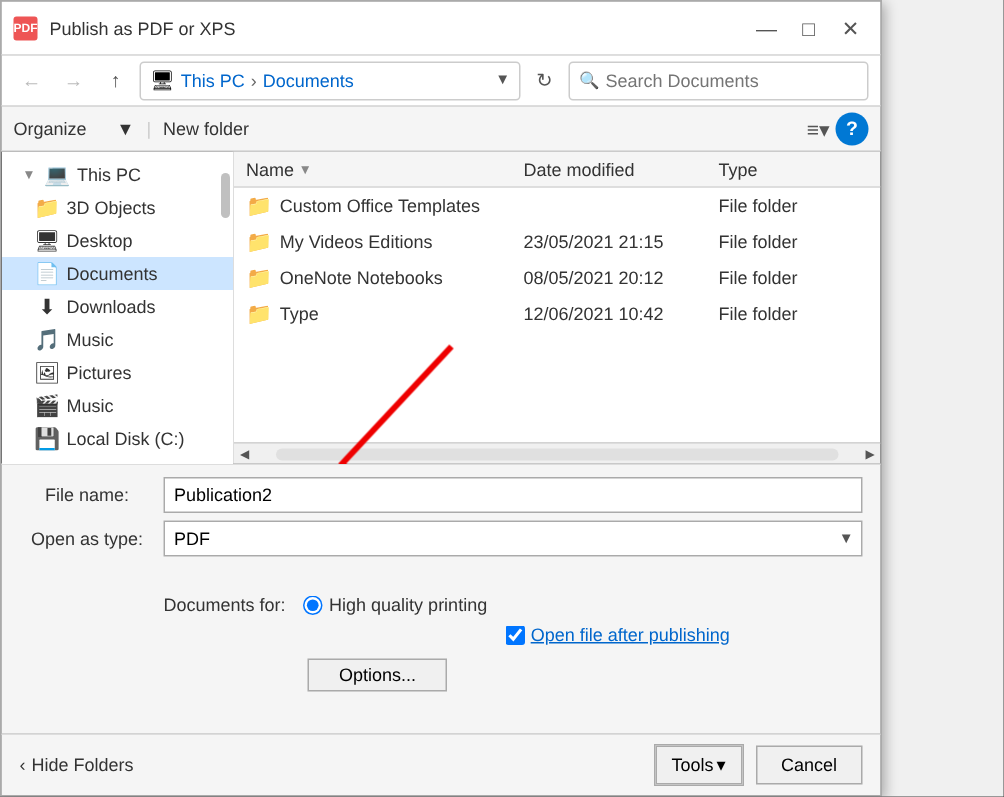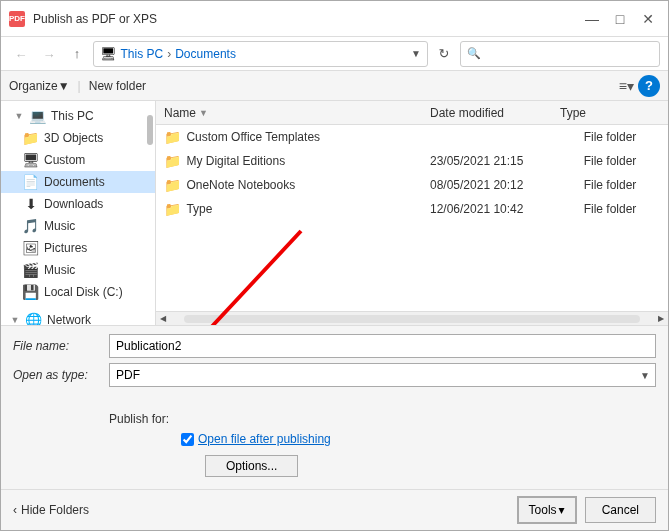--- a/index.html
+++ b/index.html
@@ -1,19 +1,19 @@
 <!DOCTYPE html>
 <html><head>
   <meta charset="utf-8">
   <style>
     * { box-sizing: border-box; margin: 0; padding: 0; }
     body { font-family: 'Segoe UI', Arial, sans-serif; font-size: 12px; background: #f0f0f0; }
 
     .window {
-      width: 669px;
+      width: 588px;
       height: 531px;
       background: #404040;
       border: 1px solid #aaa;
       display: flex;
       flex-direction: column;
       box-shadow: 2px 2px 8px rgba(0,0,0,0.3);
     }
 
     
     .title-bar {
@@ -104,21 +104,21 @@
     .toolbar2 {
       display: flex;
       align-items: center;
       padding: 3px 8px;
       border-bottom: 1px solid #ddd;
       background: #f5f5f5;
       height: 30px;
       gap: 8px;
     }
     .organize-btn {
-      display: flex; align-items: center; gap: 0;
+      display: flex; align-items: center; gap: 20px;
       cursor: pointer; color: #333; font-size: 12px;
     }
     .new-folder-btn {
       cursor: pointer; color: #333; font-size: 12px;
     }
     .toolbar2-right {
       margin-left: auto;
       display: flex; align-items: center; gap: 4px;
     }
     .view-btn {
@@ -210,21 +210,21 @@
       height: 24px;
     }
     .file-cell-name {
       flex: 1; display: flex; align-items: center; gap: 5px;
       font-size: 12px; color: #333;
     }
     .file-folder-icon {
       color: #f5c542; font-size: 14px;
     }
     .file-cell-date { width: 130px; font-size: 12px; color: #333; }
-    .file-cell-type { width: 100px; font-size: 12px; color: #333; text-align: center; }
+    .file-cell-type { width: 100px; font-size: 12px; color: #333; }
 
     
     .h-scroll {
       height: 14px;
       background: #f0f0f0;
       border-top: 1px solid #ddd;
       display: flex; align-items: center;
     }
     .h-scroll-track {
       flex: 1; height: 8px; background: #e0e0e0; margin: 0 14px;
@@ -235,21 +235,21 @@
     
     .bottom-area {
       border-top: 1px solid #ddd;
       background: #f5f5f5;
       padding: 8px 12px;
     }
     .form-row {
       display: flex; align-items: center; margin-bottom: 5px; gap: 6px;
     }
     .form-label {
-      width: 90px; text-align: left; font-size: 12px; color: #333; flex-shrink: 0; font-style: italic;
+      width: 90px; text-align: center; font-size: 12px; color: #333; flex-shrink: 0;
     }
     .form-input {
       flex: 1;
       height: 24px;
       border: 1px solid #aaa;
       padding: 0 6px;
       font-size: 12px;
       background: #fff;
     }
     .form-select {
@@ -358,20 +358,21 @@
     <div class="breadcrumb-bar">
       <span style="font-size:13px;">🖥</span>
       <span class="breadcrumb-item">This PC</span>
       <span class="breadcrumb-sep">›</span>
       <span class="breadcrumb-item">Documents</span>
       <span class="breadcrumb-arrow">▼</span>
     </div>
     <button class="refresh-btn">↻</button>
     <div class="search-box">
       <span class="search-icon">🔍</span>
+      <input class="search-input" type="text" placeholder="Search Documents" style="">
     </div>
   </div>
 
   <div class="toolbar2">
     <div class="organize-btn">
       <span>Organize</span>
       <span>▼</span>
     </div>
     <span style="color:#ccc;">|</span>
     <span class="new-folder-btn">New folder</span>
@@ -396,21 +397,21 @@
         <span class="section-expand">▼</span>
         <span class="sidebar-icon folder-icon">💻</span>
         <span>This PC</span>
       </div>
       <div class="sidebar-item" style="padding-left:22px;">
         <span class="sidebar-icon folder-icon">📁</span>
         <span>3D Objects</span>
       </div>
       <div class="sidebar-item" style="padding-left:22px;">
         <span class="sidebar-icon folder-icon">🖥</span>
-        <span>Custom</span>
+        <span>Desktop</span>
       </div>
       <div class="sidebar-item active" style="padding-left:22px;">
         <span class="sidebar-icon folder-icon">📄</span>
         <span>Documents</span>
       </div>
       <div class="sidebar-item" style="padding-left:22px;">
         <span class="sidebar-icon folder-icon">⬇</span>
         <span>Downloads</span>
       </div>
       <div class="sidebar-item" style="padding-left:22px;">
@@ -456,21 +457,21 @@
         <div class="file-row">
           <div class="file-cell-name">
             <span class="file-folder-icon">📁</span>
             <span>Custom Office Templates</span>
           </div>
           <div class="file-cell-type">File folder</div>
         </div>
         <div class="file-row">
           <div class="file-cell-name">
             <span class="file-folder-icon">📁</span>
-            <span>My Digital Editions</span>
+            <span>My Videos Editions</span>
           </div>
           <div class="file-cell-date">23/05/2021 21:15</div>
           <div class="file-cell-type">File folder</div>
         </div>
         <div class="file-row">
           <div class="file-cell-name">
             <span class="file-folder-icon">📁</span>
             <span>OneNote Notebooks</span>
           </div>
           <div class="file-cell-date">08/05/2021 20:12</div>
@@ -510,27 +511,33 @@
       <input class="form-input" type="text" value="Publication2" style="">
     </div>
     <div class="form-row">
       <span class="form-label">Open as type:</span>
       <div class="select-wrapper">
         <select class="form-select"><option>PDF</option></select>
         <span class="select-arrow">▼</span>
       </div>
     </div>
     <div class="optimize-row">
-      <span class="optimize-label">Publish for:</span>
+      <span class="optimize-label">Documents for:</span>
+      <div class="radio-group">
+        <div class="radio-item">
+          <input type="radio" name="optimize" checked="" style="">
+          <span class="radio-label">High quality printing</span>
+        </div>
+      </div>
       <div class="checkbox-item">
         <input type="checkbox" checked="" style="">
         <span class="checkbox-label">Open file after publishing</span>
       </div>
     </div>
-    <div style="display:flex; align-items:flex-start; margin-bottom:4px;">
+    <div style="display:flex; align-items:flex-start; margin-bottom:20px;">
       <div style="display:flex; align-items:center; gap:6px; padding-left:96px;">
 
         <button class="options-btn">Options...</button>
       </div>
     </div>
   </div>
 
   <div class="action-bar">
     <div class="hide-folders">
       <span>‹</span>

